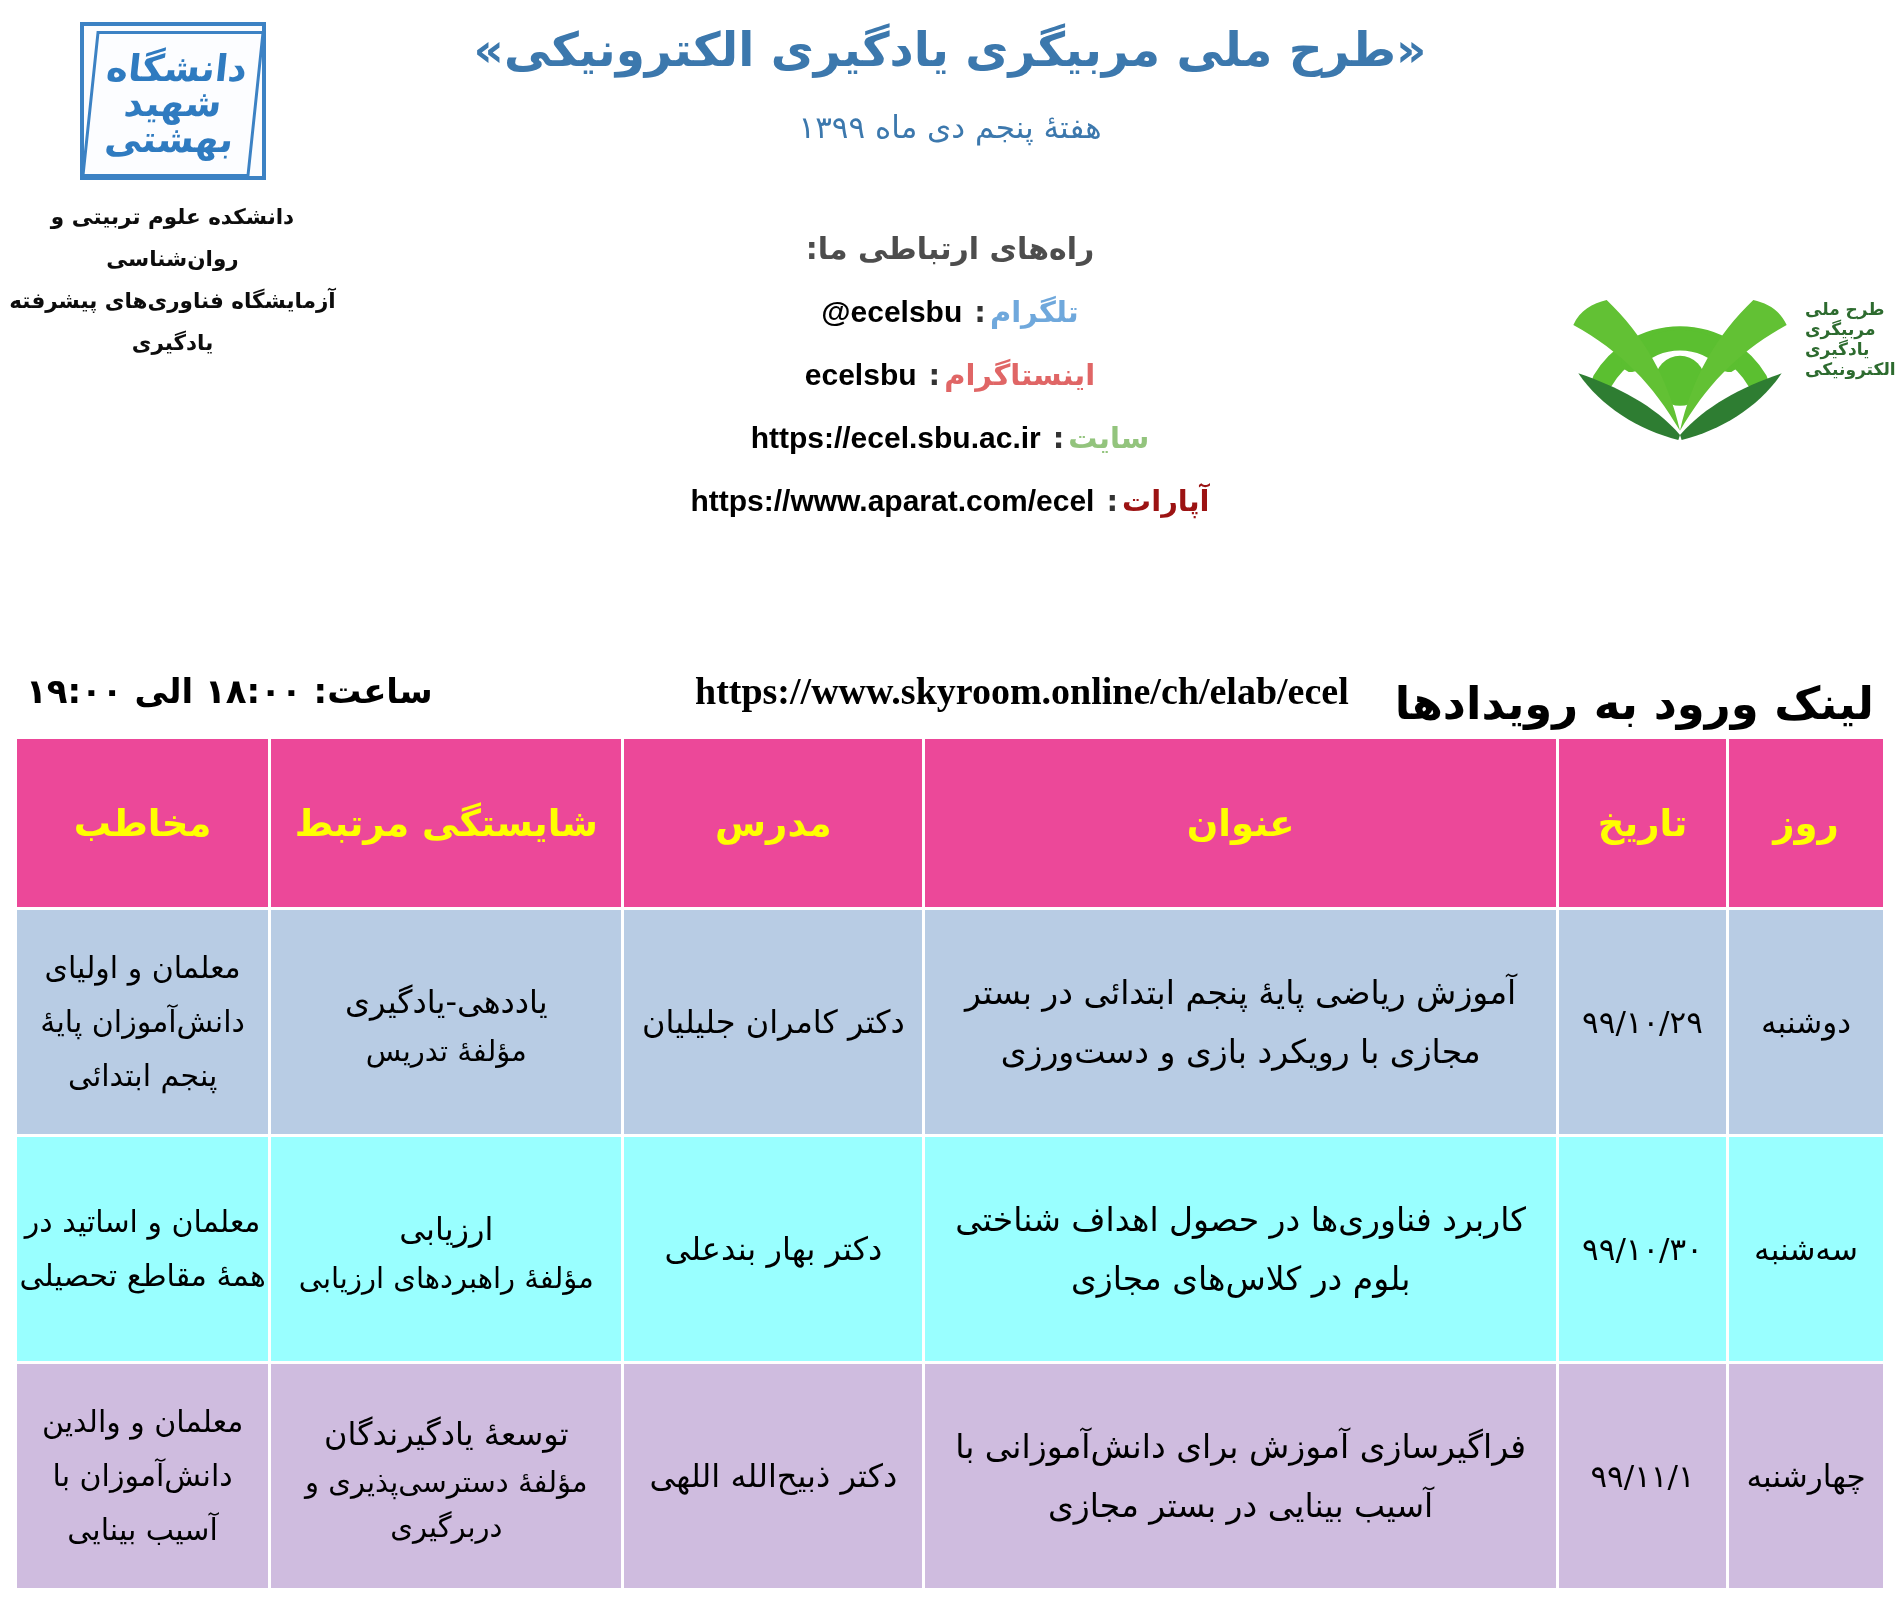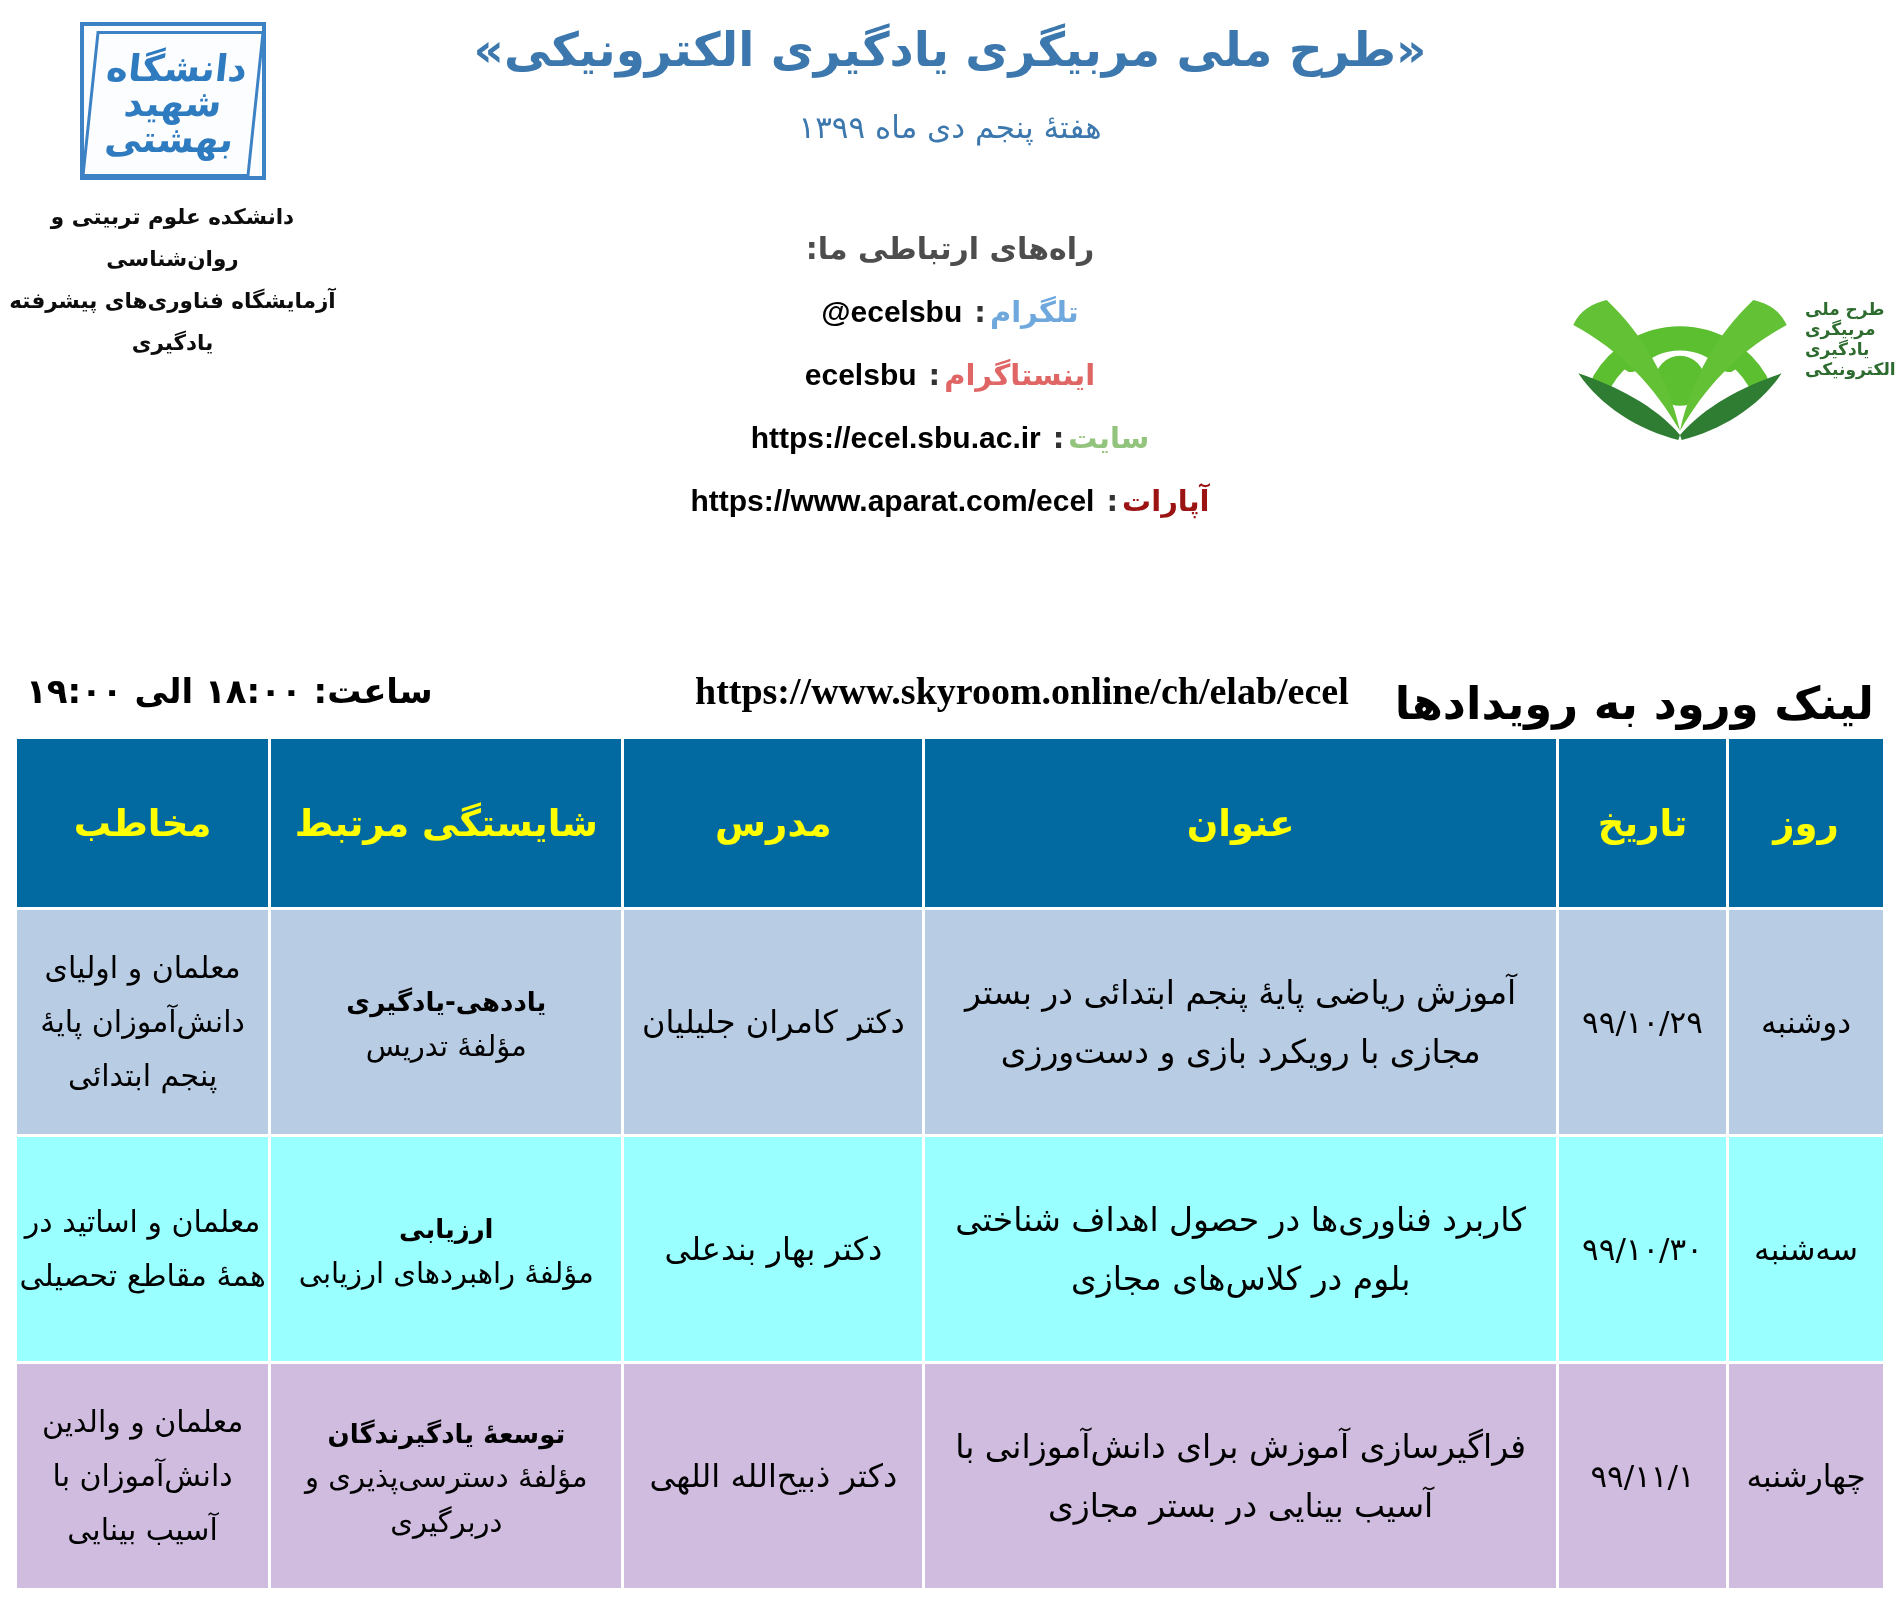--- a/index.html
+++ b/index.html
@@ -34,30 +34,30 @@
   
   .linkbar{display:flex;justify-content:space-between;align-items:center;height:58px;padding:0 26px;}
   .linkbar .right-group{display:flex;align-items:center;gap:46px;}
   .event-label{font-size:45px;font-weight:bold;margin-top:24px;}
   .event-url{font-family:"Liberation Serif",serif;font-size:38px;font-weight:bold;direction:ltr;unicode-bidi:embed;}
   .event-time{font-size:34px;font-weight:bold;}
 
   
   table.schedule{border-collapse:collapse;margin:16px 14px 0;width:1872px;table-layout:fixed;border:1px solid #8a8a8a;}
   .schedule th,.schedule td{border:3px solid #fff;text-align:center;vertical-align:middle;padding:0;}
-  .schedule thead th{background:#0369a1;color:#ffff00;font-size:37px;font-weight:bold;height:168px;}
+  .schedule thead th{background:#ec4899;color:#ffff00;font-size:37px;font-weight:bold;height:168px;}
   .schedule tbody tr{height:227px;}
   .row0 td{background:#b8cce4;}
   .row1 td{background:#99ffff;}
   .row2 td{background:#cfbcdf;}
   .cell-day{font-size:31px;}
   .cell-date{font-size:31px;}
   .cell-title{font-size:33px;line-height:1.8;padding:0 30px;}
   .cell-inst{font-size:32px;}
-  .cell-comp .b{font-weight:bold;font-size:26px;line-height:1.6;margin-top:7px;}
+  .cell-comp .b{font-weight:normal;font-size:32px;line-height:1.6;margin-top:7px;}
   .cell-comp .s{font-size:29px;line-height:1.55;}
   .cell-aud{font-size:30px;line-height:1.8;padding:0 10px;}
 </style>
 </head>
 <body>
 
 <div class="header">
 
   <div class="uni-col">
     <div class="uni-box">

